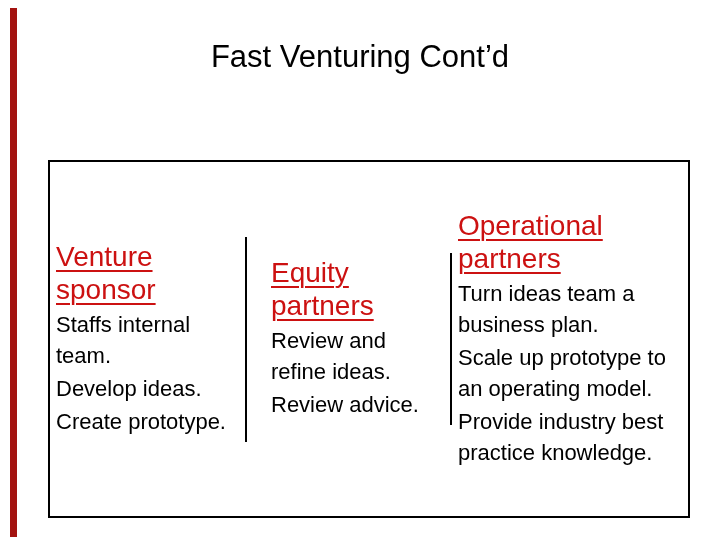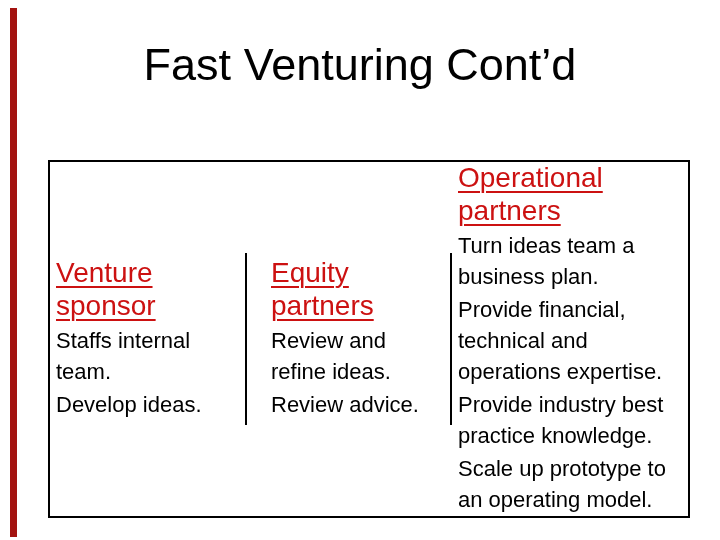--- a/index.html
+++ b/index.html
@@ -24,21 +24,21 @@
     width: 7px;
     height: 529px;
     background: #a31310;
   }
   .slide-title {
     position: absolute;
     left: 0;
     top: 40px;
     width: 720px;
     margin: 0;
-    font-size: 45px;
+    font-size: 31px;
     font-weight: 400;
     line-height: 1.1;
     color: #000000;
     text-align: center;
     letter-spacing: 0px;
   }
   .content-table {
     position: absolute;
     left: 48px;
     top: 160px;
@@ -88,42 +88,40 @@
 
   <div class="content-table">
 
     <div class="table-col col-1">
       <div class="col-header">Venture
 sponsor</div>
       <div class="col-body">
           <p class="para">Staffs internal
 team.</p>
           <p class="para">Develop ideas.</p>
+          <p class="para">Create prototype.</p>
         </div>
     </div>
 
     <div class="table-col col-2">
       <div class="col-header">Equity partners</div>
       <div class="col-body">
           <p class="para">Review and
 refine ideas.</p>
           <p class="para">Review advice.</p>
         </div>
     </div>
 
     <div class="table-col col-3">
       <div class="col-header">Operational
 partners</div>
       <div class="col-body">
           <p class="para">Turn ideas team a
 business plan.</p>
-          <p class="para">Provide financial,
-technical and
-operations expertise.</p>
+          <p class="para">Scale up prototype to
+an operating model.</p>
           <p class="para">Provide industry best
 practice knowledge.</p>
-          <p class="para">Scale up prototype to
-an operating model.</p>
         </div>
     </div>
 
   </div>
 </div>
 
 </body></html>

